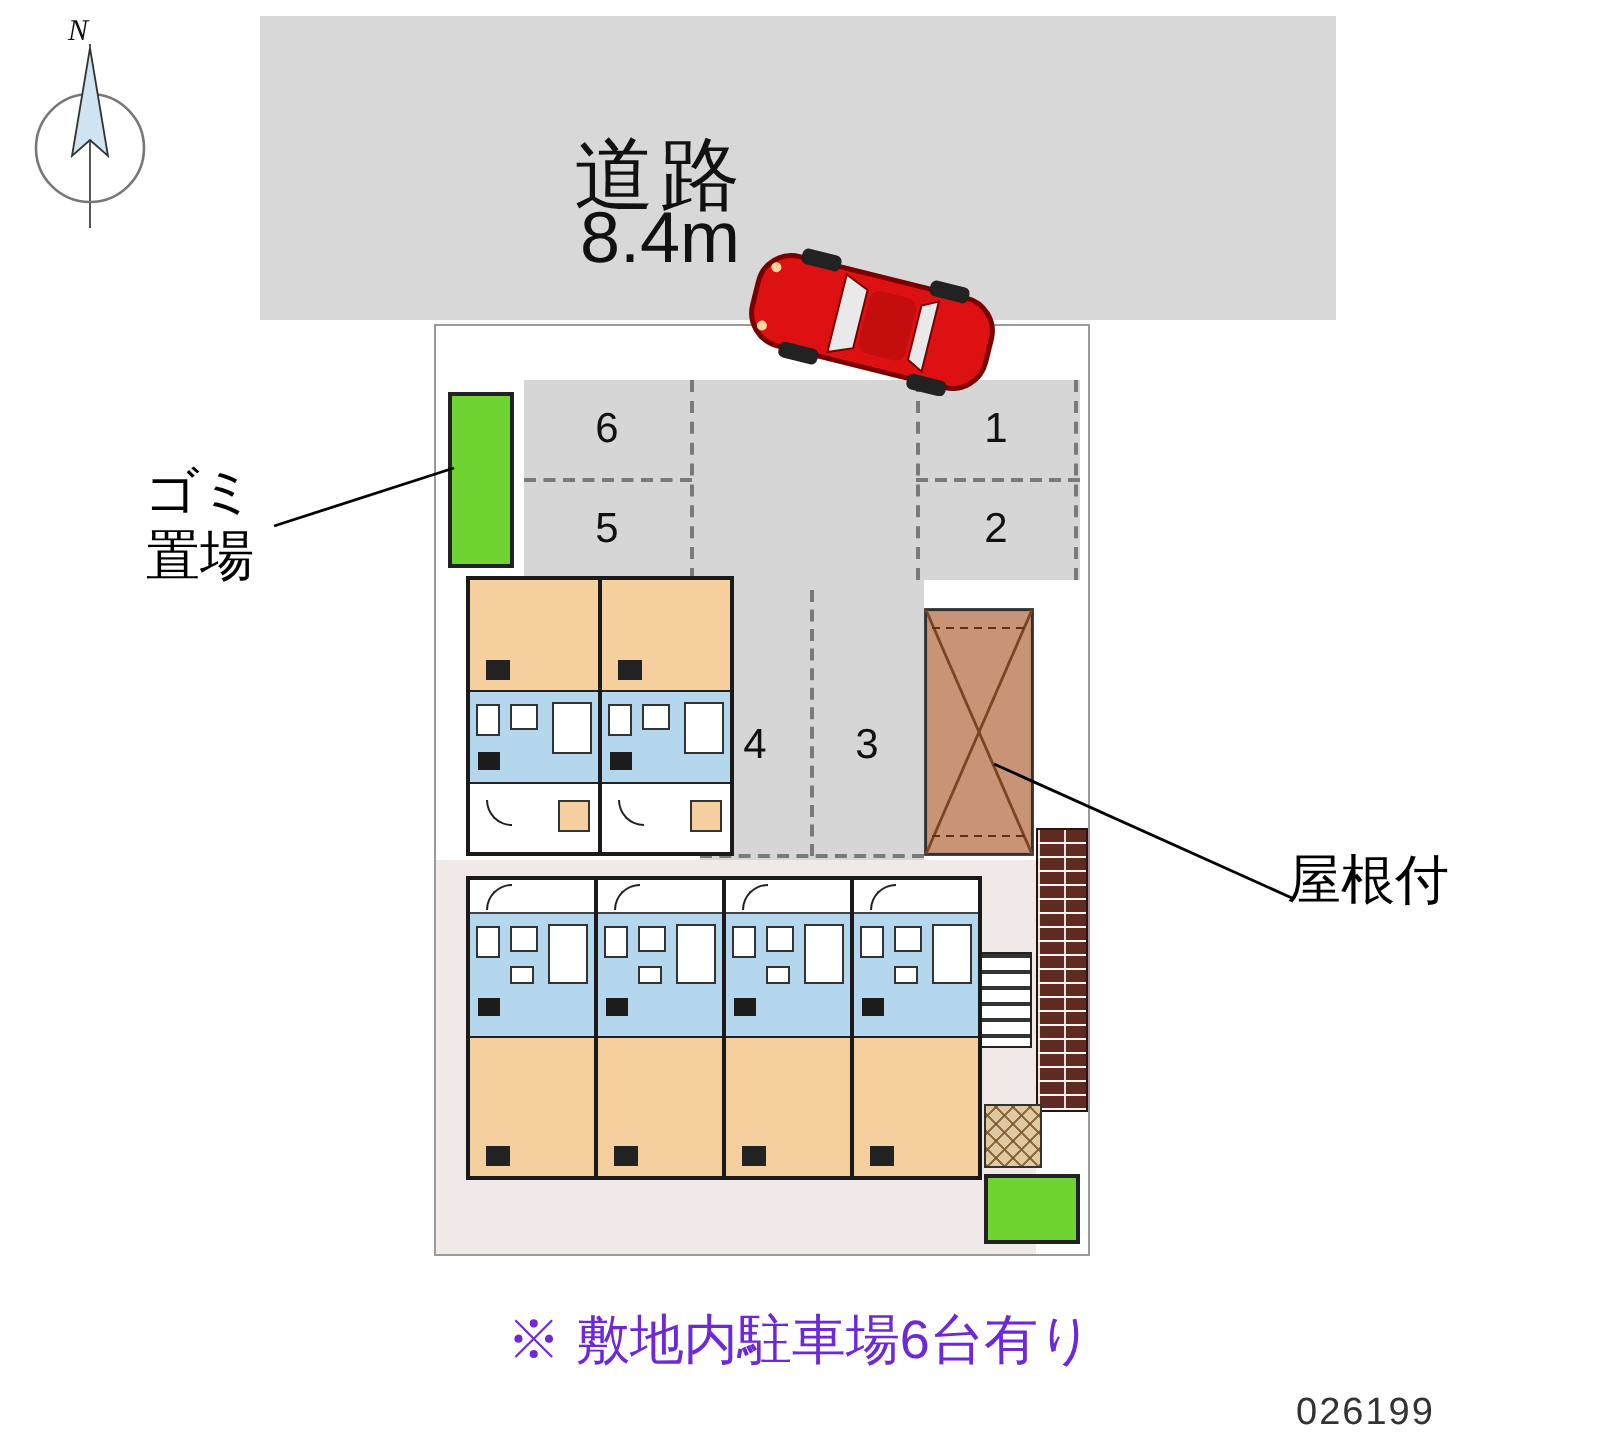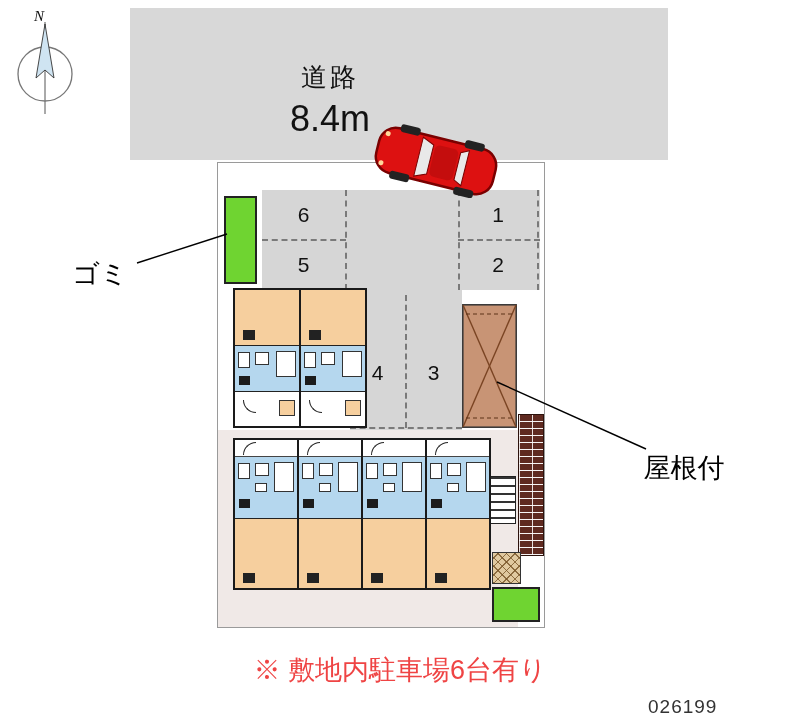--- a/index.html
+++ b/index.html
@@ -3,21 +3,21 @@
 <meta charset="utf-8">
 <style>
   * { box-sizing: border-box; margin: 0; padding: 0; }
   html,body { background:#fff; }
   body { font-family: "Liberation Sans", sans-serif; color:#111; }
   #canvas { position:relative; width:800px; height:727px; background:#fff; overflow:hidden; }
   .abs { position:absolute; }
 
   
   #road { left:130px; top:8px; width:538px; height:152px; background:#d8d8d8; }
-  #road-label { left:255px; top:60px; width:150px; text-align:center; font-size:26px; letter-spacing:3px; }
+  #road-label { left:255px; top:60px; width:150px; text-align:center; font-size:40px; letter-spacing:3px; }
   #road-width { left:255px; top:98px; width:150px; text-align:center; font-size:36px; }
 
   
   #site { left:217px; top:162px; width:328px; height:466px; background:#fff; border:1px solid #9a9a9a; }
   #courtyard { left:218px; top:430px; width:300px; height:197px; background:#f0e9e7; }
   #gray-top { left:262px; top:190px; width:278px; height:100px; background:#d6d6d6; }
   #gray-mid { left:350px; top:290px; width:112px; height:140px; background:#d6d6d6; }
 
   .dash-h { border-top:2px dashed #7a7a7a; height:0; }
   .dash-v { border-left:2px dashed #7a7a7a; width:0; }
@@ -78,24 +78,24 @@
   .tu .fx3 { height:26px; }
   .tu .fxd { top:30px; }
   .fdark { position:absolute; background:#222; width:12px; height:10px; left:8px; bottom:5px; }
   .arc { position:absolute; width:13px; height:13px; border-left:1.4px solid #222; border-bottom:1.4px solid #222;
          border-bottom-left-radius:13px; left:8px; top:8px; }
   .arc-d { border-bottom:none; border-top:1.4px solid #222; border-bottom-left-radius:0;
            border-top-left-radius:13px; top:2px; }
   .closet { position:absolute; right:4px; top:8px; width:16px; height:16px; background:#f6cf9e; border:1px solid #333; }
 
   
-  .jp-label { font-size:27px; line-height:1.2; text-align:center; color:#000;margin-top:28px; }
+  .jp-label { font-size:27px; line-height:1.2; text-align:center; color:#000; }
   #garbage-label { left:58px; top:230px; width:84px; }
   #bike-label { left:627px; top:424px; width:114px;font-family:Liberation Serif, serif; }
-  #note { left:0; top:652px; width:800px; text-align:center; font-size:27px; color:#ef4444; }
+  #note { left:0; top:652px; width:800px; text-align:center; font-size:27px; color:#6d28d9; }
   #plan-no { left:648px; top:696px; width:110px; font-size:19px; letter-spacing:1px; color:#333; }
   #n-label { left:28px; top:8px; width:22px; text-align:center; font-size:15px; font-style:italic;
              font-family:"Liberation Serif", serif; }
 
   svg { display:block; }
   #pointer-lines { left:0; top:0; pointer-events:none; }
 </style>
 </head>
 <body>
 
@@ -254,20 +254,21 @@
     </g>
   </svg>
 
   <svg class="abs" id="pointer-lines" width="800" height="727" viewBox="0 0 800 727">
     <line x1="137" y1="263" x2="227" y2="234" stroke="#000" stroke-width="1.4"></line>
     <line x1="497" y1="382" x2="646" y2="449" stroke="#000" stroke-width="1.4"></line>
   </svg>
 
   <div class="abs jp-label" id="garbage-label">
     <div>ゴミ</div>
+    <div>置場</div>
   </div>
   <div class="abs jp-label" id="bike-label">
     <div>屋根付</div>
   </div>
 
   <div class="abs" id="note">※ 敷地内駐車場6台有り</div>
   <div class="abs" id="plan-no">026199</div>
 
 </div>
 

